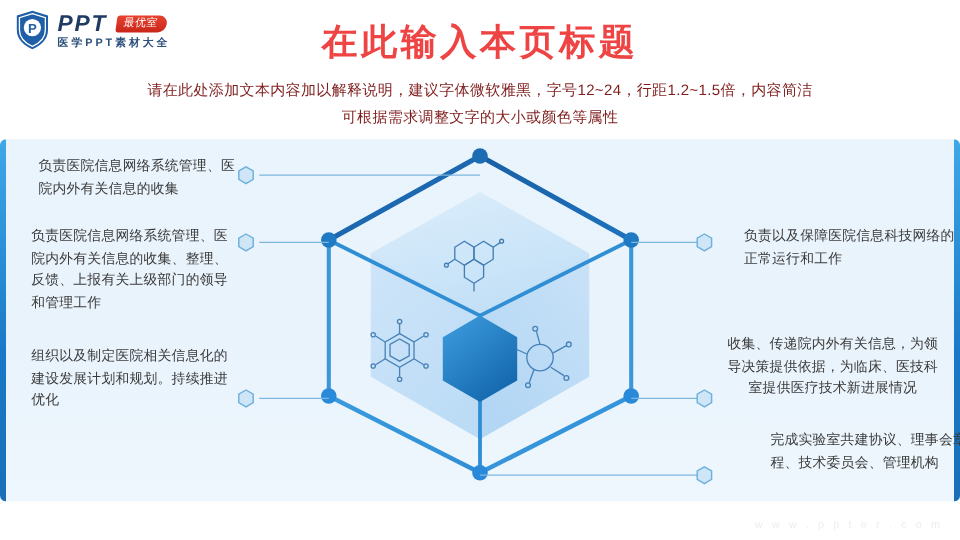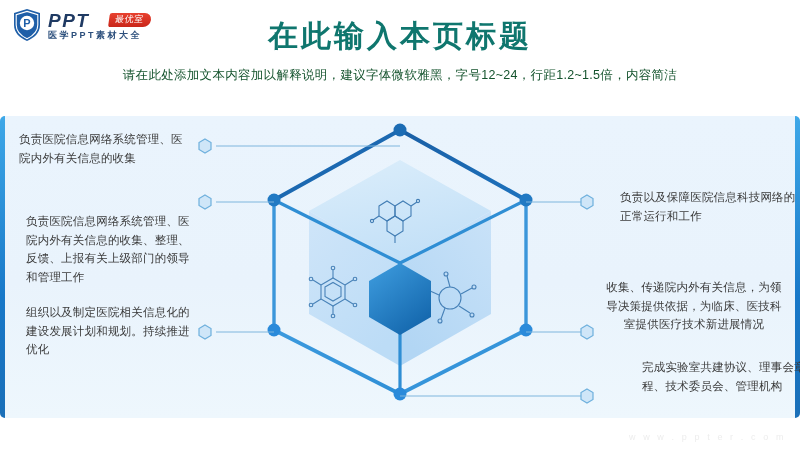--- a/index.html
+++ b/index.html
@@ -19,21 +19,21 @@
   #logo {
     position: absolute;
     left: 12px;
     top: 8px;
     display: flex;
     align-items: center;
     gap: 6px;
   }
   #shield { width: 30px; height: 34px; flex: none; }
   .logo-text { display: flex; flex-direction: column; gap: 1px; }
-  .logo-row1 { display: flex; align-items: center; gap: 20px; }
+  .logo-row1 { display: flex; align-items: center; gap: 8px; }
   .logo-ppt {
     font-size: 19px;
     font-weight: bold;
     color: #1f3a63;
     letter-spacing: 1.5px;
     font-style: italic;
     line-height: 1;
   }
   .logo-badge {
     background: linear-gradient(180deg,#e8412f,#c9261a);
@@ -57,32 +57,32 @@
 
   
   #page-title {
     position: absolute;
     top: 18px;
     left: 0;
     width: 800px;
     text-align: center;
     font-size: 30px;
     font-weight: bold;
-    color: #0f766e;
+    color: #ef4444;
     letter-spacing: 3px;
     line-height: 1.2;
   }
   #subtitle {
     position: absolute;
     top: 64px;
     left: 0;
     width: 800px;
     text-align: center;
     font-size: 12.5px;
-    color: #14532d;
+    color: #7f1d1d;
     line-height: 1.85;
     letter-spacing: 0.3px;
   }
   #subtitle div { white-space: nowrap; }
 
   
   #panel {
     position: absolute;
     left: 0;
     top: 116px;
@@ -116,23 +116,23 @@
   .item-text {
     position: absolute;
     font-size: 11.5px;
     color: #3a3a3a;
     line-height: 1.62;
     letter-spacing: 0.2px;
   }
   .item-left  { text-align: left; width: 172px; }
   .item-right { text-align: left; width: 180px; }
 
-  #item-l1 { left: 19px;  top: 130px; font-family: Liberation Serif, serif; }
-  #item-l2 { left: 26px;  top: 188px; margin-top: 24px; }
-  #item-l3 { left: 26px;  top: 303px; }
+  #item-l1 { left: 32px;  top: 130px; font-family: Liberation Serif, serif; }
+  #item-l2 { left: 26px;  top: 188px; }
+  #item-l3 { left: 26px;  top: 288px; }
   #item-r1 { left: 620px; top: 188px; }
   #item-r2 { left: 604px; top: 278px; text-align: center; }
   #item-r3 { left: 604px; top: 358px; margin-left: 38px; }
 
   
   #watermark {
     position: absolute;
     right: 14px;
     bottom: 8px;
     font-size: 9px;
@@ -158,20 +158,21 @@
       <span class="logo-badge">最优室</span>
     </div>
     <div class="logo-sub">医学PPT素材大全</div>
   </div>
 </div>
 
 <div id="page-title">在此输入本页标题</div>
 
 <div id="subtitle">
   <div>请在此处添加文本内容加以解释说明，建议字体微软雅黑，字号12~24，行距1.2~1.5倍，内容简洁</div>
+  <div>可根据需求调整文字的大小或颜色等属性</div>
 </div>
 
 <div id="panel">
   <div id="panel-stripe-left"></div>
   <div id="panel-stripe-right"></div>
 </div>
 
 <svg id="hex-graphic" viewBox="0 0 310 288">
   <defs>
     <linearGradient id="gTop" x1="0" y1="0" x2="0.4" y2="1">

